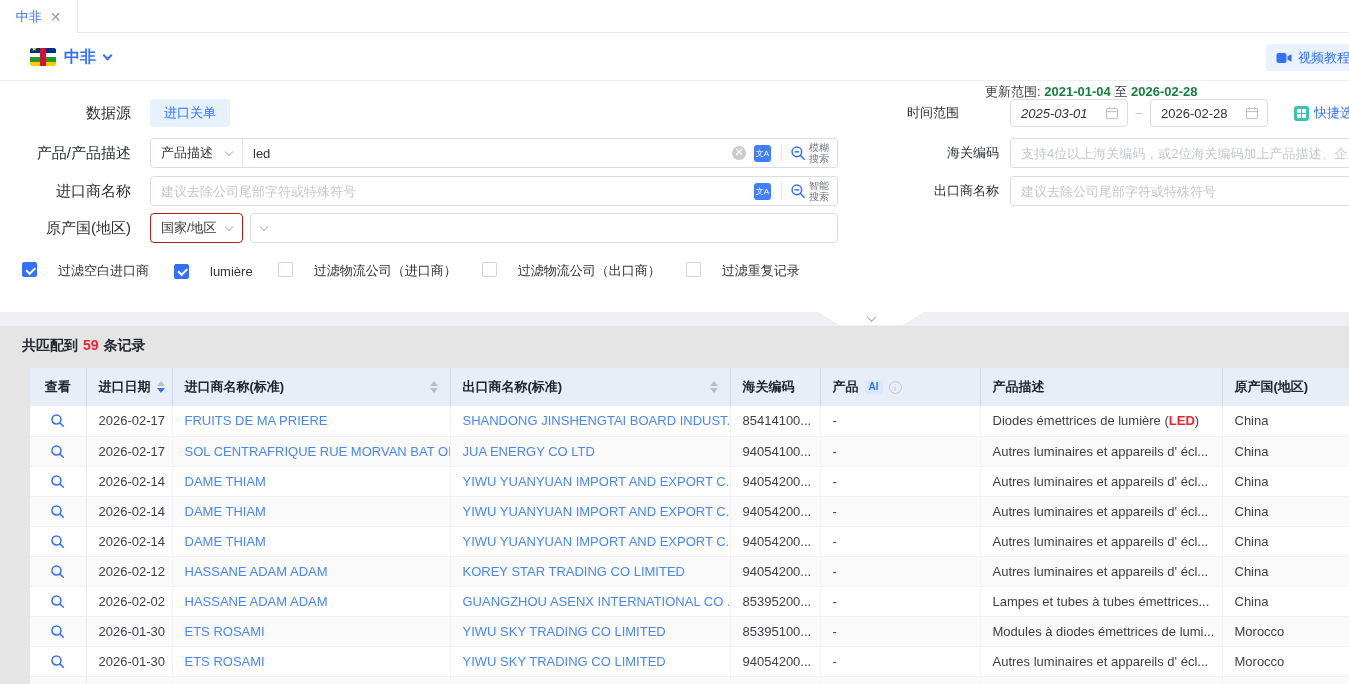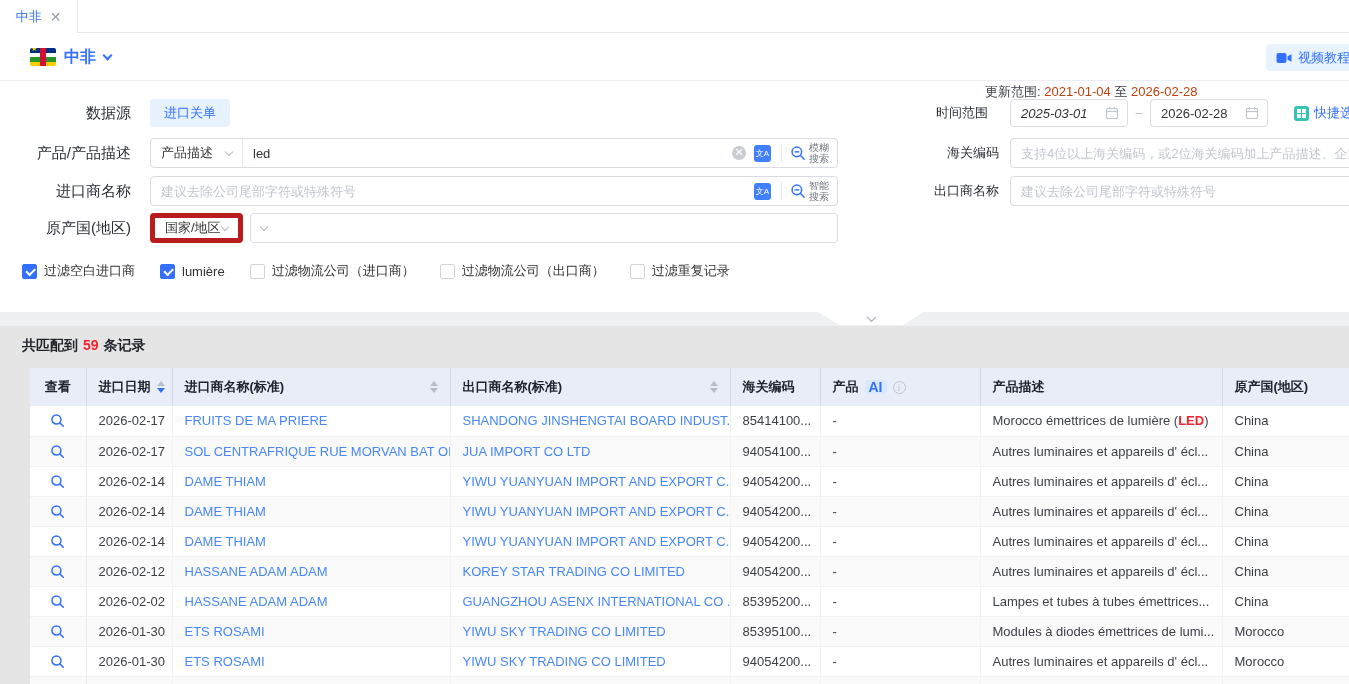--- a/index.html
+++ b/index.html
@@ -21,46 +21,46 @@
   .flag::before { content:"\2605"; position:absolute; left:1px; top:-3px; color:#FFCE00; font-size:7px; z-index:2; }
   .country-title { position:absolute; left:64px; top:14px; font-size:16px; font-weight:bold; color:#3370ff; }
   .chev { display:inline-block; width:7px; height:7px; border-right:2px solid #3370ff; border-bottom:2px solid #3370ff; transform:rotate(45deg); margin-left:8px; margin-bottom:3px; }
   .video-btn { position:absolute; left:1266px; top:11px; height:27px; padding:0 10px; background:#e8f3ff; border-radius:3px; display:flex; align-items:center; gap:6px; color:#3370ff; font-size:13px; cursor:pointer; white-space:nowrap; }
 
   
   .form-panel { position:absolute; top:81px; left:0; width:1349px; height:231px; background:#fff; }
   .f-label { position:absolute; width:111px; text-align:right; font-size:15px; color:#2a2e36; line-height:28px; }
   .f-label-r { position:absolute; width:100px; text-align:right; font-size:13px; color:#2a2e36; line-height:28px; }
   .update-range { position:absolute; left:985px; top:2px; font-size:13px; color:#3a3e46; white-space:nowrap; }
-  .update-range b { color:#c2410c; font-weight:normal; }
+  .update-range b { color:#15803d; font-weight:bold; }
   .chip { position:absolute; left:150px; top:18px; height:28px; line-height:28px; padding:0 14px; background:#e6f2ff; color:#3370ff; font-size:13px; border-radius:3px; cursor:pointer; }
 
   .date-input { position:absolute; top:18px; height:28px; width:118px; border:1px solid #d9dce3; border-radius:4px; background:#fff; display:flex; align-items:center; padding:0 8px 0 10px; font-size:13px; color:#333; justify-content:space-between; }
   .range-sep { position:absolute; top:18px; left:1132px; width:14px; text-align:center; line-height:28px; color:#b8bdc7; font-size:12px; }
   .quick-select { position:absolute; left:1294px; top:23px; display:flex; align-items:center; gap:5px; color:#3370ff; font-size:13px; white-space:nowrap; cursor:pointer; }
   .teal-icon { width:15px; height:15px; background:#35c3b4; border-radius:3px; position:relative; flex:none; }
   .teal-icon::after { content:""; position:absolute; left:3px; top:3px; width:4px; height:4px; background:#fff; box-shadow:5px 0 #fff, 0 5px #fff, 5px 5px #fff; }
 
   .input-group { position:absolute; left:150px; width:688px; height:30px; border:1px solid #d9dce3; border-radius:4px; background:#fff; display:flex; align-items:center; }
   .ig-select { width:92px; height:100%; border-right:1px solid #e4e6eb; display:flex; align-items:center; justify-content:space-between; padding:0 10px; font-size:13px; color:#333; cursor:pointer; flex:none; }
   .sel-chev { width:6px; height:6px; border-right:1.5px solid #b4b9c5; border-bottom:1.5px solid #b4b9c5; transform:rotate(45deg); margin-bottom:2px; }
   .ig-input { flex:1; height:100%; border:none; outline:none; padding:0 10px; font-size:13px; color:#333; font-family:inherit; background:transparent; min-width:0; }
   input::placeholder { color:#c2c6ce; }
   .clear-icon { width:14px; height:14px; border-radius:50%; background:#c9ccd2; color:#fff; font-size:11px; line-height:13px; text-align:center; margin:0 8px 0 2px; cursor:pointer; flex:none; }
   .trans-icon { width:17px; height:17px; border-radius:3px; background:#4080ff; color:#fff; font-size:8px; line-height:17px; text-align:center; margin-right:10px; cursor:pointer; flex:none; }
   .ig-divider { width:1px; height:18px; background:#e4e6eb; flex:none; }
   .search-mode-btn { display:flex; align-items:center; gap:3px; padding:0 8px 0 8px; cursor:pointer; flex:none; }
   .search-mode-txt { font-size:10px; line-height:11px; color:#71757d; }
   .plain-input { position:absolute; height:30px; border:1px solid #d9dce3; border-radius:4px; padding:0 10px; font-size:13px; color:#333; font-family:inherit; outline:none; }
-  .origin-select { position:absolute; left:150px; width:93px; height:30px; border:5px solid #b91c1c; border-radius:4px; background:#fff; display:flex; align-items:center; justify-content:space-between; padding:0 10px; font-size:13px; color:#333; cursor:pointer; }
+  .origin-select { position:absolute; left:150px; width:93px; height:30px; border:1px solid #b91c1c; border-radius:4px; background:#fff; display:flex; align-items:center; justify-content:space-between; padding:0 10px; font-size:13px; color:#333; cursor:pointer; }
   .origin-input-wrap { position:absolute; left:250px; width:588px; height:30px; border:1px solid #d9dce3; border-radius:4px; background:#fff; display:flex; align-items:center; padding:0 10px; }
   .origin-input-wrap input { flex:1; border:none; outline:none; font-size:13px; font-family:inherit; min-width:0; }
 
   .filters { position:absolute; left:22px; top:181px; display:flex; align-items:center; gap:25px; }
-  .filter-item { display:flex; align-items:center; gap:7px; cursor:pointer; }
+  .filter-item { display:flex; align-items:flex-start; gap:21px; cursor:pointer; }
   .cb { width:15px; height:15px; border-radius:2px; border:1px solid #d0d3d9; background:#fff; position:relative; flex:none; }
   .cb.checked { background:#3370ff; border-color:#3370ff; }
   .cb.checked::after { content:""; position:absolute; left:3px; top:3.5px; width:7px; height:3.5px; border-left:2px solid #fff; border-bottom:2px solid #fff; transform:rotate(-45deg); }
   .filter-label { font-size:13px; color:#333; }
 
   
   .gap-strip { position:absolute; top:312px; left:0; width:1349px; height:14px; background:#eef0f3; }
   .notch { position:absolute; left:818px; top:0; width:106px; height:13px; background:#fff; clip-path:polygon(0 0, 100% 0, 80% 100%, 20% 100%); display:flex; align-items:center; justify-content:center; cursor:pointer; }
   .notch-chev { width:7px; height:7px; border-right:1.5px solid #9ca3af; border-bottom:1.5px solid #9ca3af; transform:rotate(45deg) translate(-1px,-1px); }
 
@@ -82,21 +82,21 @@
   .tri.up { border-bottom:5px solid #b8bdc9; }
   .tri.down { border-top:5px solid #b8bdc9; }
   .tri.down.active { border-top-color:#3370ff; }
   tbody td { height:30px; font-size:13px; color:#3c3f44; padding:0 12px; border-bottom:1px solid #f0f1f5; border-right:1px solid #f2f3f7; white-space:nowrap; overflow:hidden; background:#fff; }
   tbody td:last-child { border-right:none; }
   tbody tr:nth-child(even) td { background:#fafafa; }
   tbody td.c-view { text-align:center; padding:0; background:#fff; border-right:1px solid #e8eaf0; }
   .view-btn { display:inline-flex; align-items:center; justify-content:center; width:22px; height:22px; cursor:pointer; vertical-align:middle; }
   .link { color:#4787f7; cursor:pointer; }
   .hl { color:#f5222d; font-weight:bold; }
-  .ai-badge { background:#d9e8ff; color:#3370ff; font-size:14px; font-weight:bold; border-radius:3px; padding:1px 4px; line-height:12px; }
+  .ai-badge { background:#d9e8ff; color:#3370ff; font-size:10px; font-weight:bold; border-radius:3px; padding:1px 4px; line-height:12px; }
   .info-icon { width:13px; height:13px; border:1px solid #c0c4cc; border-radius:50%; color:#c0c4cc; font-size:9px; line-height:12px; text-align:center; font-style:normal; font-weight:normal; }
 </style>
 </head>
 <body>
 
 <div class="page">
 
   <div class="tabbar">
     <div class="tab">
       <span class="tab-label">中非</span>
@@ -121,21 +121,21 @@
     <div class="update-range">
       <span>更新范围:</span>
       <b>2021-01-04</b>
       <span>至</span>
       <b>2026-02-28</b>
     </div>
 
     <div class="f-label" style="left:20px; top:18px;">数据源</div>
     <div class="chip">进口关单</div>
 
-    <div class="f-label-r" style="left:888px; top:18px;">时间范围</div>
+    <div class="f-label-r" style="left:859px; top:18px;">时间范围</div>
     <div class="date-input" style="left:1010px;font-style:italic;">
       <span>2025-03-01</span>
       <svg width="14" height="14" viewBox="0 0 14 14">
           <rect x="1.5" y="2.5" width="11" height="10" rx="1.2" fill="none" stroke="#c0c4cc" stroke-width="1.2"></rect>
           <line x1="1.5" y1="5.5" x2="12.5" y2="5.5" stroke="#c0c4cc" stroke-width="1.2"></line>
           <line x1="4.5" y1="1" x2="4.5" y2="3.5" stroke="#c0c4cc" stroke-width="1.2"></line>
           <line x1="9.5" y1="1" x2="9.5" y2="3.5" stroke="#c0c4cc" stroke-width="1.2"></line>
         </svg>
     </div>
     <div class="range-sep">–</div>
@@ -302,36 +302,36 @@
                     <circle cx="6" cy="6" r="4.2" fill="none" stroke="#3370ff" stroke-width="1.4"></circle>
                     <line x1="9.2" y1="9.2" x2="12.4" y2="12.4" stroke="#3370ff" stroke-width="1.4" stroke-linecap="round"></line>
                   </svg>
       </span>
     </td>
     <td>2026-02-17</td>
     <td><span class="link">FRUITS DE MA PRIERE</span></td>
     <td><span class="link">SHANDONG JINSHENGTAI BOARD INDUST...</span></td>
     <td>85414100...</td>
     <td>-</td>
-    <td><span>Morocco émettrices de lumière (</span><span class="hl">LED</span><span>)</span></td>
+    <td><span>Diodes émettrices de lumière (</span><span class="hl">LED</span><span>)</span></td>
     <td>China</td>
   </tr>
 
   <tr>
     <td class="c-view">
       <span class="view-btn">
         <svg width="15" height="15" viewBox="0 0 14 14">
                     <circle cx="6" cy="6" r="4.2" fill="none" stroke="#3370ff" stroke-width="1.4"></circle>
                     <line x1="9.2" y1="9.2" x2="12.4" y2="12.4" stroke="#3370ff" stroke-width="1.4" stroke-linecap="round"></line>
                   </svg>
       </span>
     </td>
     <td>2026-02-17</td>
     <td><span class="link">SOL CENTRAFRIQUE RUE MORVAN BAT OF...</span></td>
-    <td><span class="link">JUA IMPORT CO LTD</span></td>
+    <td><span class="link">JUA ENERGY CO LTD</span></td>
     <td>94054100...</td>
     <td>-</td>
     <td><span>Autres luminaires et appareils d' écl...</span></td>
     <td>China</td>
   </tr>
 
   <tr>
     <td class="c-view">
       <span class="view-btn">
         <svg width="15" height="15" viewBox="0 0 14 14">

